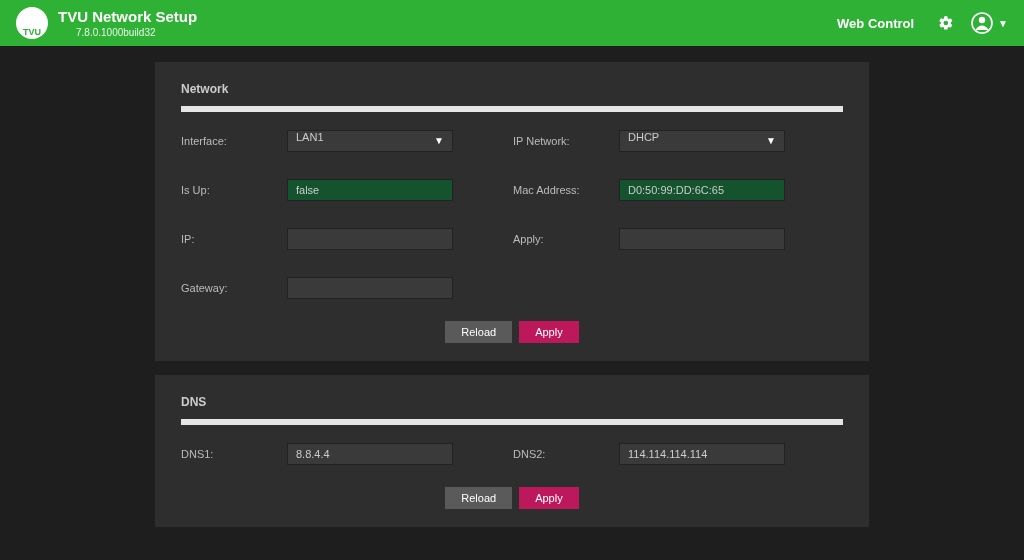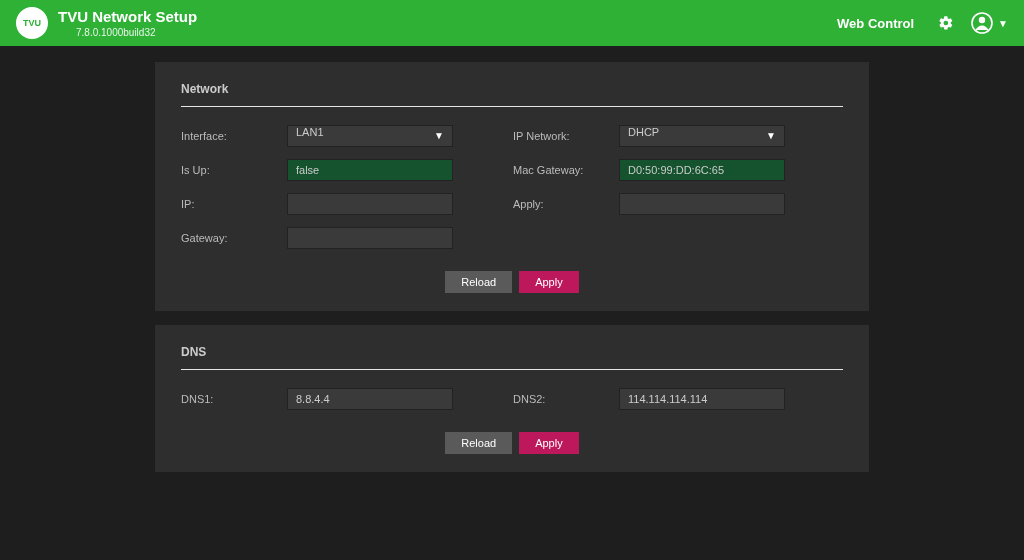--- a/index.html
+++ b/index.html
@@ -19,21 +19,21 @@
     align-items: center;
     padding: 0 16px;
     color: #fff;
   }
   .logo {
     width: 32px;
     height: 32px;
     border-radius: 50%;
     border: 2px solid #fff;
     display: flex;
-    align-items: center;
+    align-items: flex-end;
     justify-content: center;
     font-size: 9px;
     font-weight: bold;
     color: #2eb135;
     background: #fff;
     margin-right: 10px;
     position: relative;
   }
   .logo-inner {
     font-size: 9px;
@@ -55,27 +55,27 @@
     width: 714px;
     background: #2e2e2e;
     padding: 20px 26px 18px 26px;
     margin-bottom: 14px;
   }
   .panel-title {
     color: #ccc;
     font-size: 12px;
     font-weight: bold;
     padding-bottom: 10px;
-    border-bottom: 1px solid #e5e5e5;
+    border-bottom: 6px solid #e5e5e5;
     margin-bottom: 18px;
   }
   .form-grid {
     display: grid;
     grid-template-columns: 106px 166px 60px 106px 166px;
-    row-gap: 12px;
+    row-gap: 27px;
     align-items: center;
     font-size: 11px;
   }
   .lbl { color: #bbb; }
   .gap { }
   .select, .input, .readonly {
     height: 22px;
     background: #3a3a3a;
     border: 1px solid #222;
     color: #ccc;
@@ -159,21 +159,21 @@
       <div class="gap"></div>
       <div class="lbl">IP Network:</div>
       <div class="select">
         <span>DHCP</span>
         <span class="sel-caret">▼</span>
       </div>
 
       <div class="lbl">Is Up:</div>
       <div class="readonly">false</div>
       <div class="gap"></div>
-      <div class="lbl">Mac Gateway:</div>
+      <div class="lbl">Mac Address:</div>
       <div class="readonly">D0:50:99:DD:6C:65</div>
 
       <div class="lbl">IP:</div>
       <input class="input" value="" style="">
       <div class="gap"></div>
       <div class="lbl">Apply:</div>
       <input class="input" value="" style="">
 
       <div class="lbl">Gateway:</div>
       <input class="input" value="" style="">

